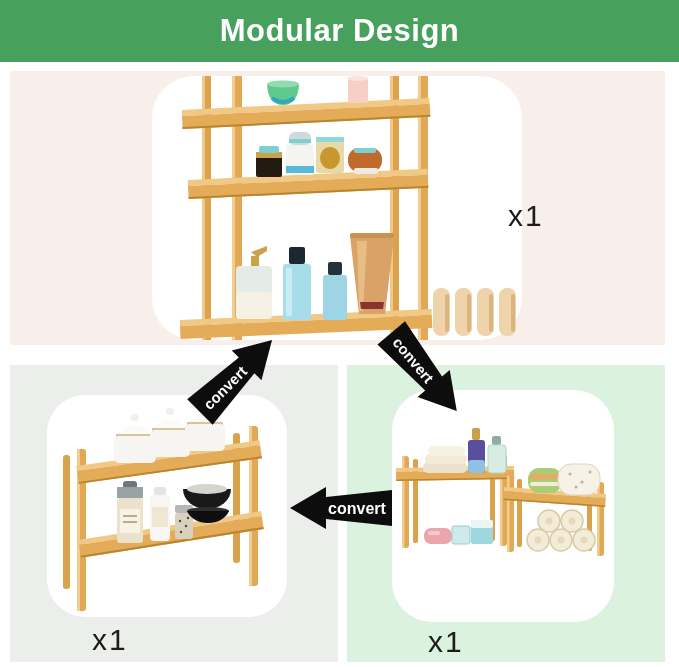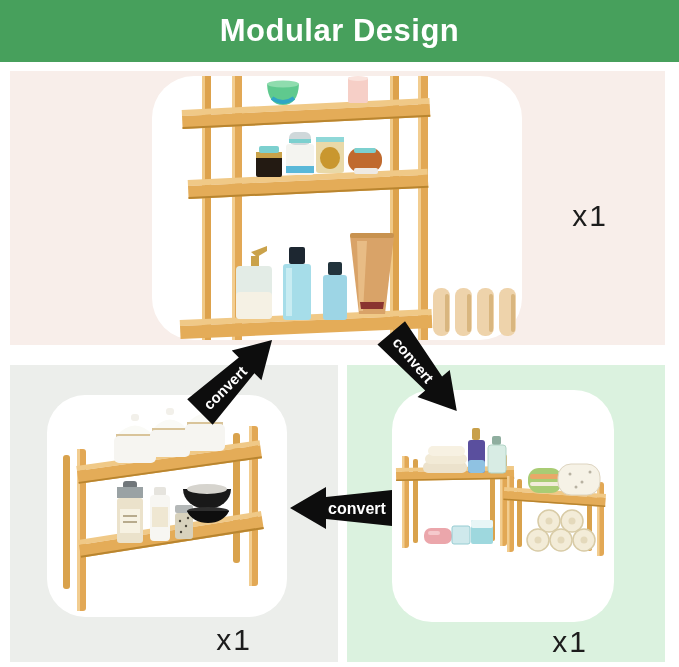--- a/index.html
+++ b/index.html
@@ -10,21 +10,21 @@
   .banner h1{margin:0;color:#ffffff;font-size:31px;font-weight:bold;letter-spacing:.5px;}
   .panel{position:absolute;}
   .panel-top{left:10px;top:71px;width:655px;height:274px;background:#f8eeea;}
   .panel-bl{left:10px;top:365px;width:328px;height:297px;background:#eceeeb;}
   .panel-br{left:347px;top:365px;width:318px;height:297px;background:#dbf2df;}
   .photo{position:absolute;background:#ffffff;}
   .photo svg{display:block;}
   .photo-top{left:142px;top:5px;width:370px;height:264px;border-radius:42px;}
   .photo-bl{left:37px;top:30px;width:240px;height:222px;border-radius:38px;}
   .photo-br{left:45px;top:25px;width:222px;height:232px;border-radius:40px;}
-  .count{position:absolute;text-align:right;font-size:30px;font-weight:300;
+  .count{position:absolute;text-align:left;font-size:30px;font-weight:300;
          color:#1c1c1c;letter-spacing:2px;}
   .count-top{left:498px;top:128px;width:100px;}
   .count-bl{left:82px;top:258px;width:160px;}
   .count-br{left:81px;top:260px;width:160px;}
   .badge{position:absolute;left:12px;top:74px;width:64px;height:66px;}
   .arrow{position:absolute;width:102px;height:48px;}
   .arrow svg{display:block;overflow:visible;}
   .arrow-1{left:185px;top:352px;transform:rotate(-45deg);}
   .arrow-2{left:373px;top:348px;transform:rotate(50deg);}
   .arrow-3{left:290px;top:484px;}

